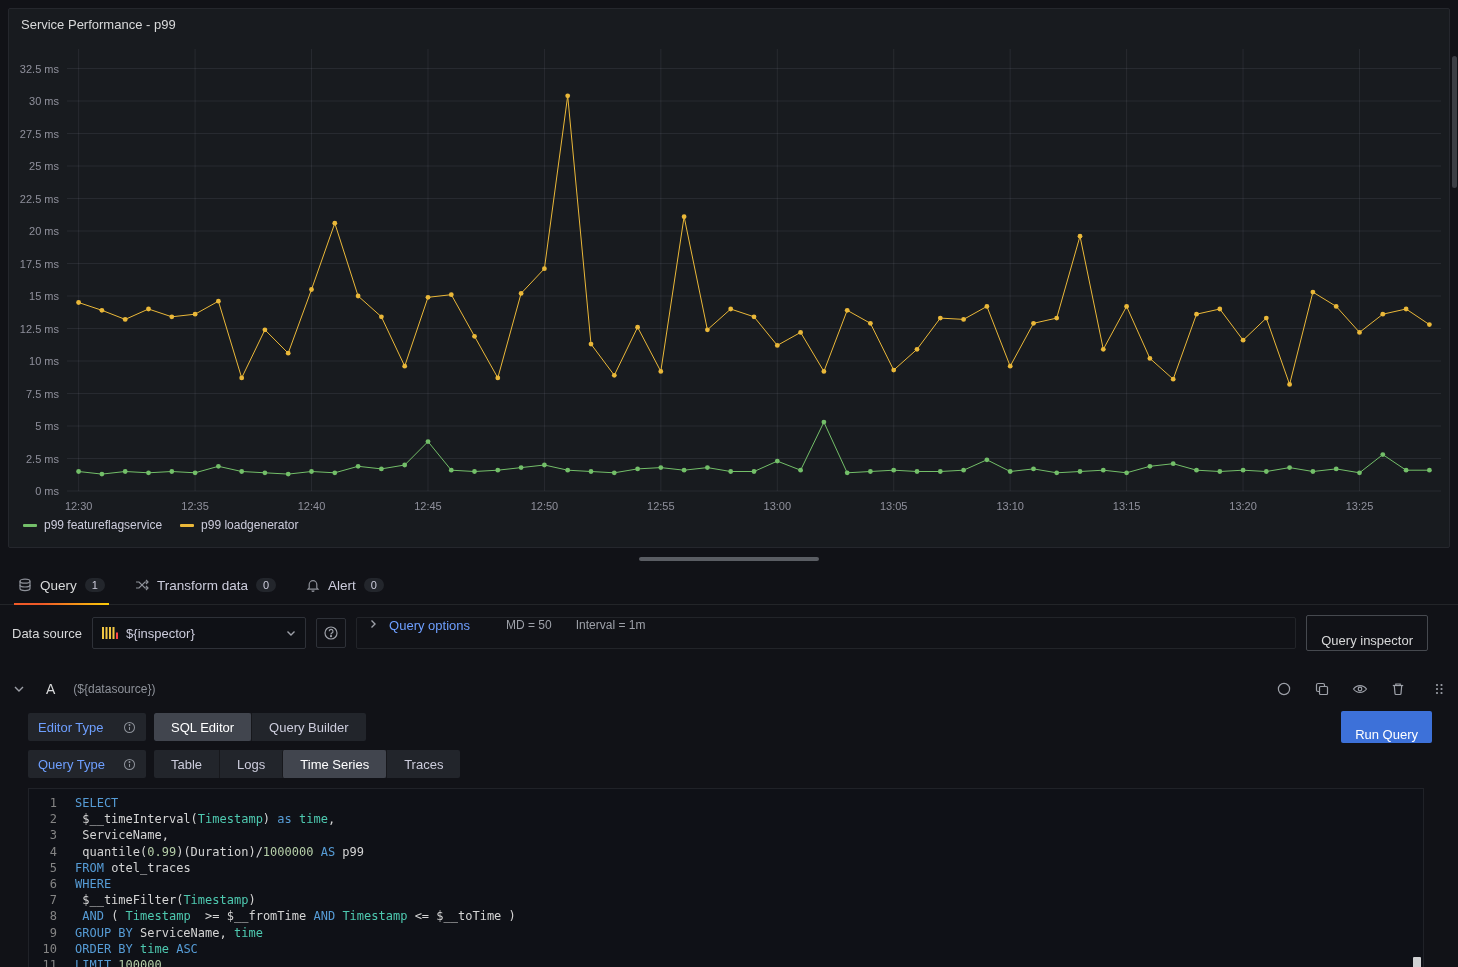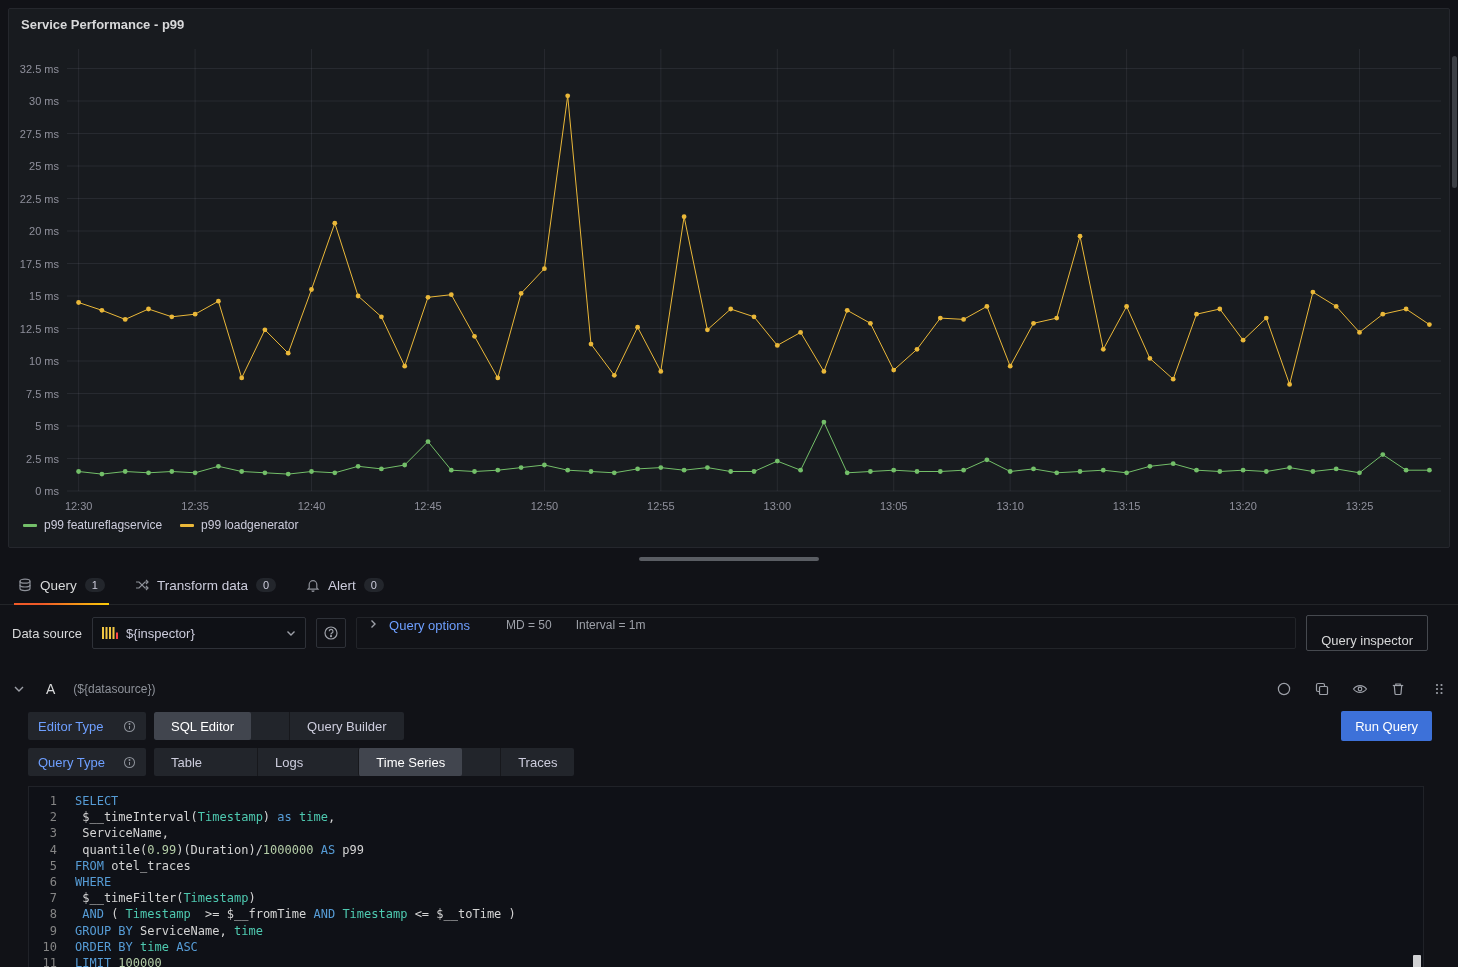--- a/index.html
+++ b/index.html
@@ -3,21 +3,21 @@
 <meta charset="utf-8">
 <style>
   html,body{margin:0;padding:0;background:#0d0e12;}
   .app{position:relative;width:1458px;height:967px;background:#111217;overflow:hidden;
        font-family:"Liberation Sans","DejaVu Sans",sans-serif;color:#ccccdc;font-size:13px;}
 
   
   .panel{margin:8px;width:1442px;height:540px;background:#181b1f;border:1px solid #25272d;
          border-radius:2px;box-sizing:border-box;}
   .panel-header{height:30px;display:flex;align-items:center;padding:0 12px;}
-  .panel-title{font-size:13px;font-weight:700;color:#d8d9da;}
+  .panel-title{font-size:13px;font-weight:400;color:#d8d9da;}
   #chart-svg{display:block;}
   .legend{display:flex;gap:18px;padding:0 0 0 14px;font-size:12px;color:#ccccdc;align-items:center;height:24px;}
   .legend-item{display:flex;align-items:center;gap:7px;cursor:pointer;}
   .legend-swatch{width:14px;height:3px;border-radius:1px;display:inline-block;}
 
   
   .hscrollbar{position:relative;width:1458px;height:6px;margin-top:2px;}
   .hthumb{position:absolute;left:639px;top:1px;width:180px;height:4px;background:#5a5d63;border-radius:2px;}
   .v-scrollbar{position:absolute;right:1px;top:56px;width:5px;height:132px;background:#3c3f45;border-radius:3px;}
 
@@ -60,23 +60,23 @@
   .hicon.drag{margin-left:14px;}
 
   .q-body{margin-left:20px;padding-top:8px;}
   .q-row{display:flex;align-items:center;gap:8px;margin-bottom:7px;}
   .chip{display:flex;align-items:center;justify-content:space-between;height:28px;width:118px;padding:0 10px;
         background:#22252b;border-radius:2px;color:#6e9fff;box-sizing:border-box;}
   .chip .info{color:#8d9199;display:flex;cursor:pointer;}
   .radio-group{display:flex;background:#22252b;border-radius:2px;overflow:hidden;}
   .radio-btn{height:28px;padding:0 17px;background:transparent;border:none;color:#ccccdc;font-size:13px;
              font-family:inherit;cursor:pointer;}
-  .radio-btn + .radio-btn{border-left:1px solid #17181c;margin-left:38px;}
+  .radio-btn + .radio-btn{border-left:1px solid #17181c;}
   .radio-btn.selected{background:#41454e;color:#ffffff;border-radius:2px;}
-  .run-btn{margin-left:auto;height:30px;padding:8px 14px;background:#3d71d9;border:none;border-radius:2px;
+  .run-btn{margin-left:auto;height:30px;padding:16px 14px;background:#3d71d9;border:none;border-radius:2px;
            color:#fff;font-size:13px;font-weight:500;font-family:inherit;margin-right:18px;cursor:pointer;}
 
   
   .code-editor{position:relative;margin:10px 26px 0 0;background:#0f1117;border:1px solid #202228;
                display:flex;min-height:188px;box-sizing:border-box;
                font-family:"DejaVu Sans Mono","Liberation Mono",monospace;font-size:12px;line-height:16.2px;}
   .gutter{width:44px;padding:6px 0;text-align:right;color:#858585;flex:none;}
   .ln{padding-right:16px;}
   .code-lines{padding:6px 0 6px 2px;white-space:pre;color:#d4d4d4;flex:1;}
   .tk-kw{color:#569cd6;}

